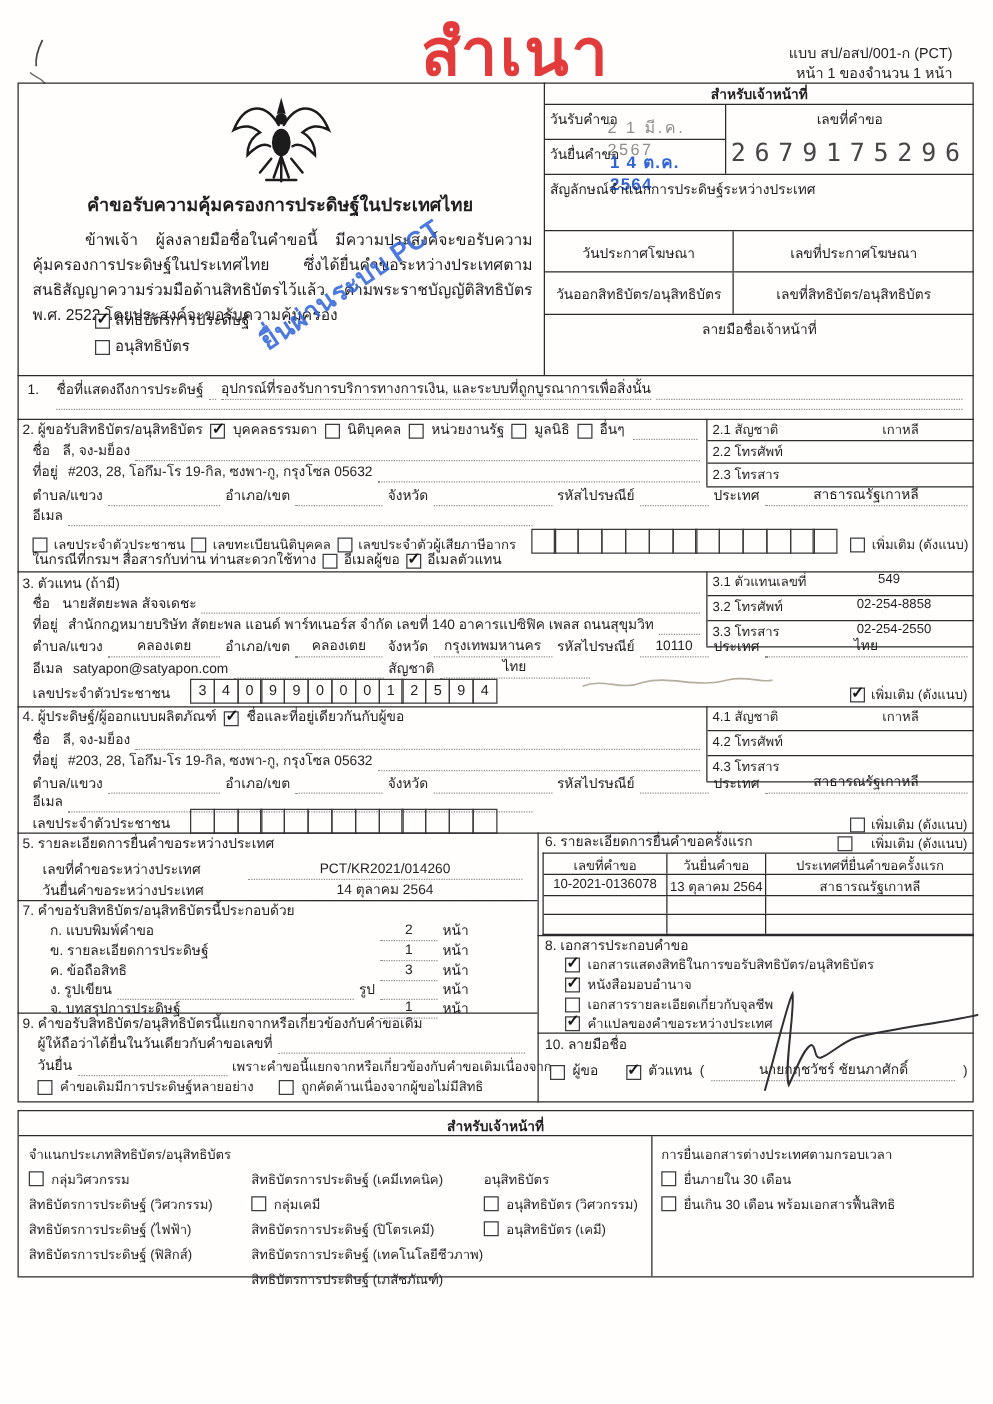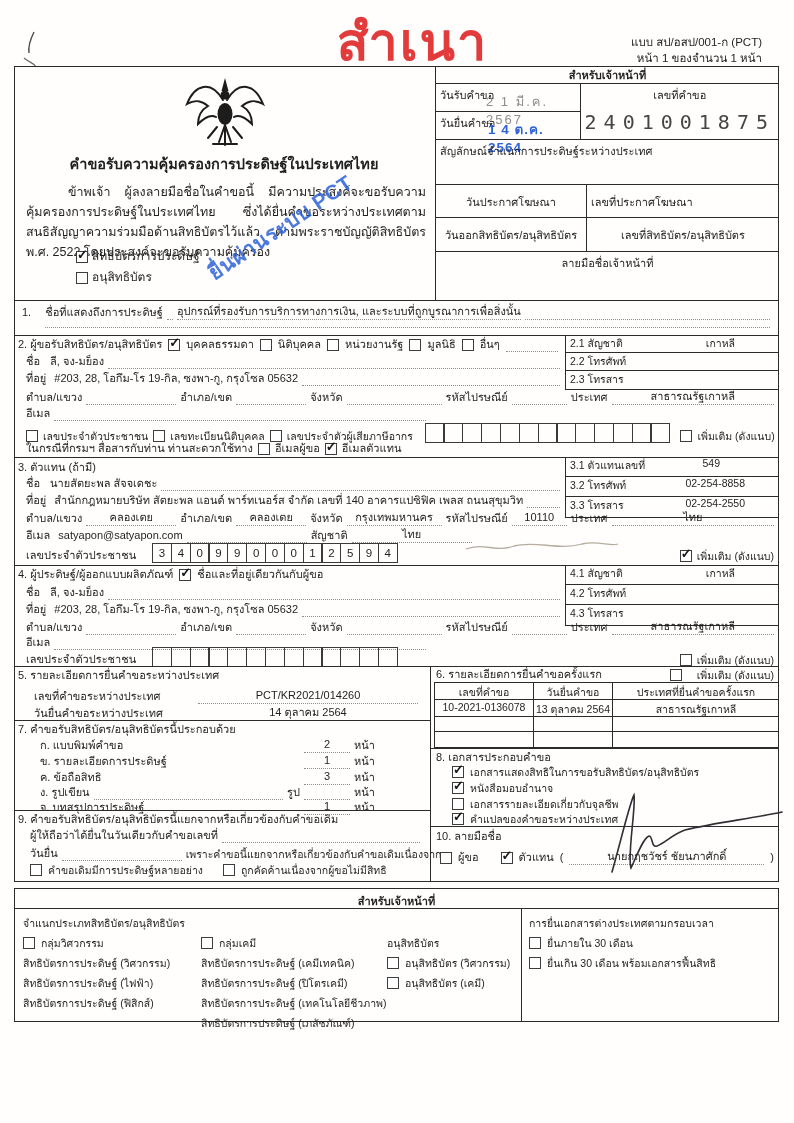--- a/index.html
+++ b/index.html
@@ -61,29 +61,29 @@
           <span>วันรับคำขอ</span>
           <span class="abs stamp-gray" style="left:50px;top:7px">2 1 มี.ค. 2567</span>
         </div>
         <div style="height:28px;position:relative;padding:2px 4px">
           <span>วันยื่นคำขอ</span>
           <span class="abs stamp-blue" style="left:52px;top:6px;font-size:13.5px;letter-spacing:1px">1 4 ต.ค. 2564</span>
         </div>
       </div>
       <div class="cell" style="flex:1;text-align:center">
         <div>เลขที่คำขอ</div>
-        <div class="appno" style="margin-top:6px">2401001875</div>
+        <div class="appno" style="margin-top:6px">2679175296</div>
       </div>
     </div>
     <div class="r" style="height:45px">
         <div class="cell">สัญลักษณ์จำแนกการประดิษฐ์ระหว่างประเทศ</div>
       </div>
     <div class="r" style="height:33px">
       <div class="cell" style="width:151px;border-right:1.3px solid #2b2b2b;text-align:center;padding-top:8px">วันประกาศโฆษณา</div>
-      <div class="cell" style="flex:1;padding-top:8px">เลขที่ประกาศโฆษณา</div>
+      <div class="cell" style="flex:1;text-align:center;padding-top:8px">เลขที่ประกาศโฆษณา</div>
     </div>
     <div class="r" style="height:34px">
       <div class="cell" style="width:151px;border-right:1.3px solid #2b2b2b;text-align:center;padding-top:8px">วันออกสิทธิบัตร/อนุสิทธิบัตร</div>
       <div class="cell" style="flex:1;text-align:center;padding-top:8px">เลขที่สิทธิบัตร/อนุสิทธิบัตร</div>
     </div>
     <div class="r" style="height:48px;border-bottom:none;justify-content:center">
       <div class="cell">ลายมือชื่อเจ้าหน้าที่</div>
     </div>
   </div>
 
@@ -557,29 +557,29 @@
         </div>
       <div>
           <span>สิทธิบัตรการประดิษฐ์ (ไฟฟ้า)</span>
         </div>
       <div>
           <span>สิทธิบัตรการประดิษฐ์ (ฟิสิกส์)</span>
         </div>
     </div>
     <div class="bcol" style="left:186px;top:44px">
       <div>
+          <span>สิทธิบัตรการประดิษฐ์ (เคมีเทคนิค)</span>
+        </div>
+      <div>
           <span class="cb">
             <i></i>
           </span>
           <span>กลุ่มเคมี</span>
         </div>
       <div>
-          <span>สิทธิบัตรการประดิษฐ์ (เคมีเทคนิค)</span>
-        </div>
-      <div>
           <span>สิทธิบัตรการประดิษฐ์ (ปิโตรเคมี)</span>
         </div>
       <div>
           <span>สิทธิบัตรการประดิษฐ์ (เทคโนโลยีชีวภาพ)</span>
         </div>
       <div>
           <span>สิทธิบัตรการประดิษฐ์ (เภสัชภัณฑ์)</span>
         </div>
     </div>
     <div class="bcol" style="left:372px;top:44px">

